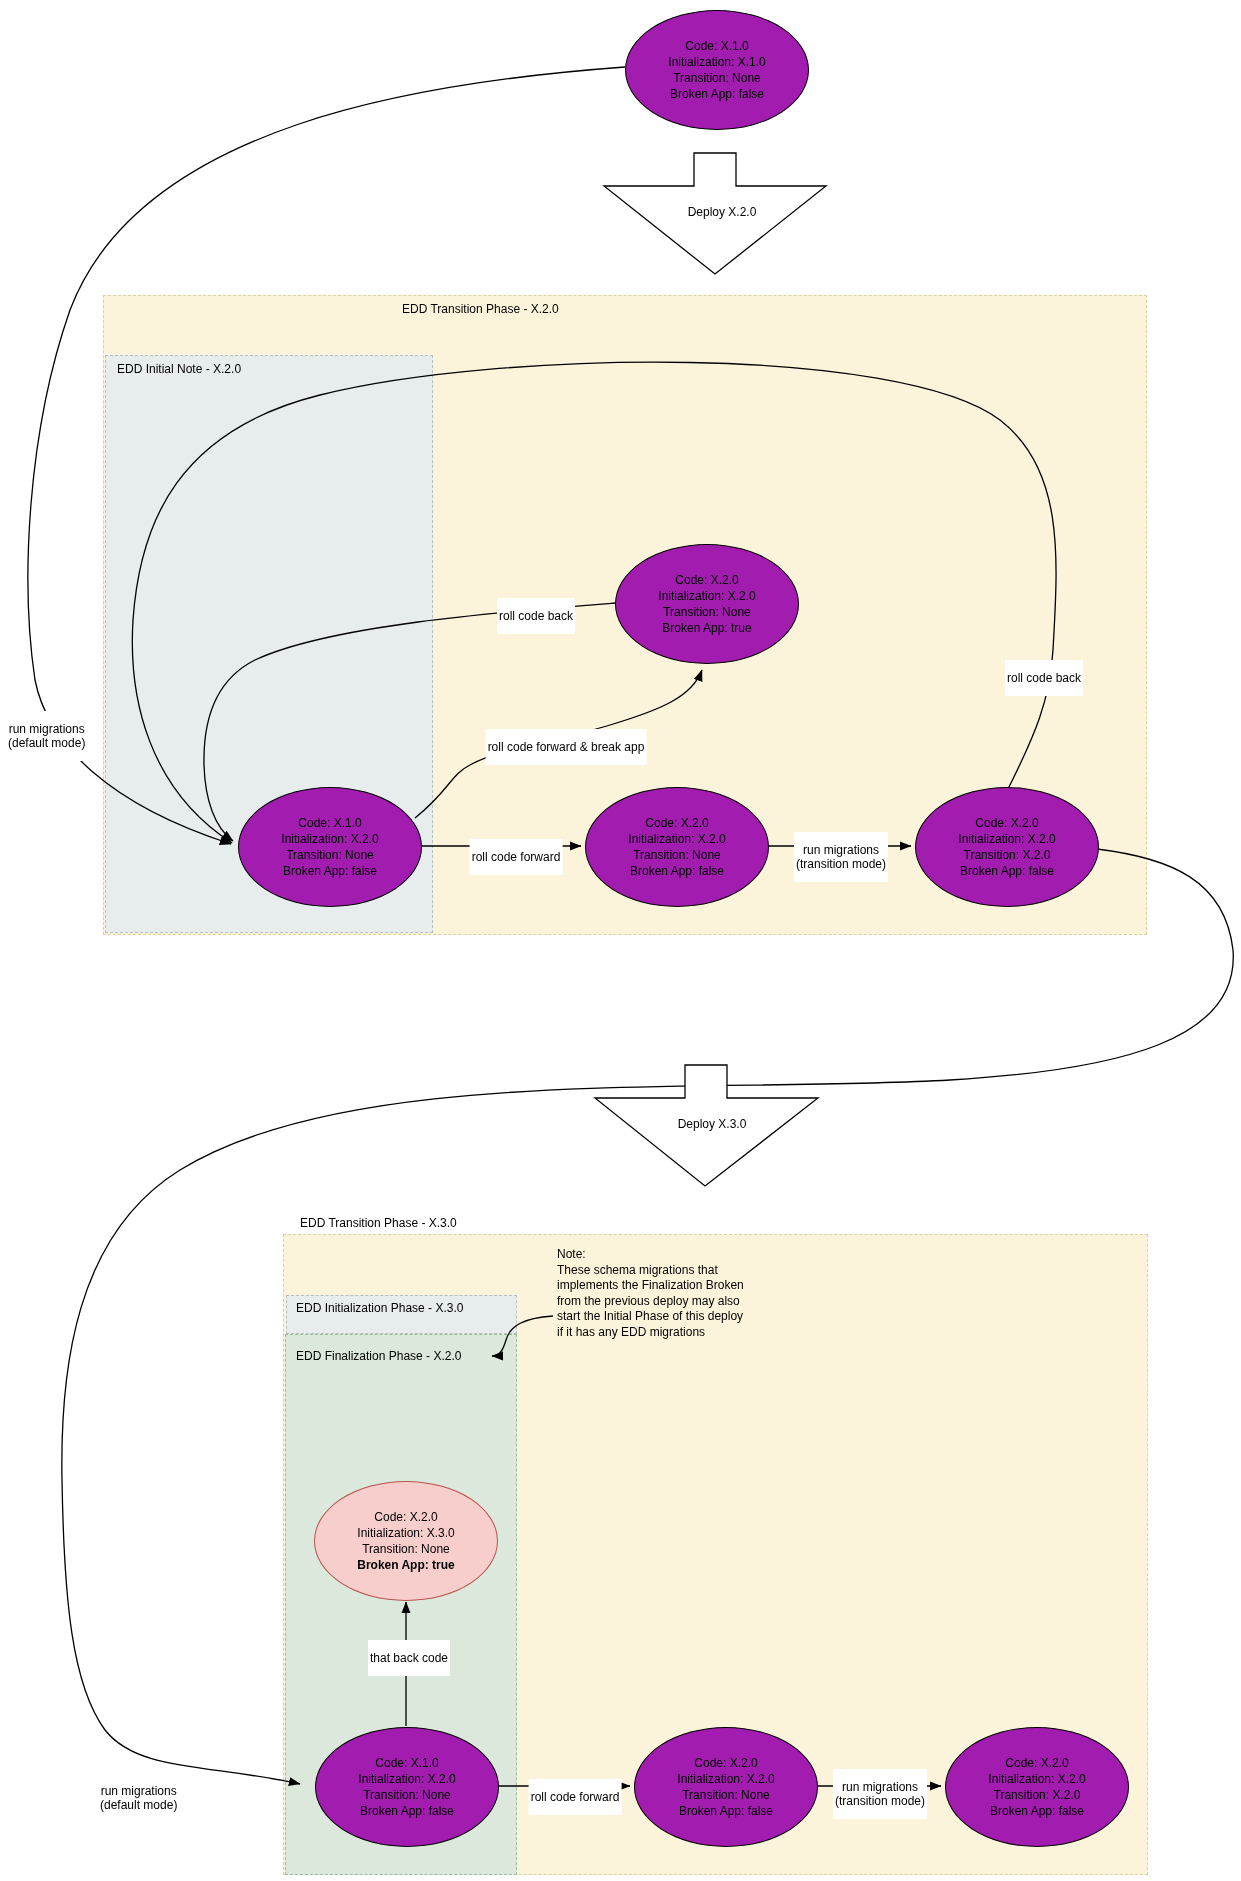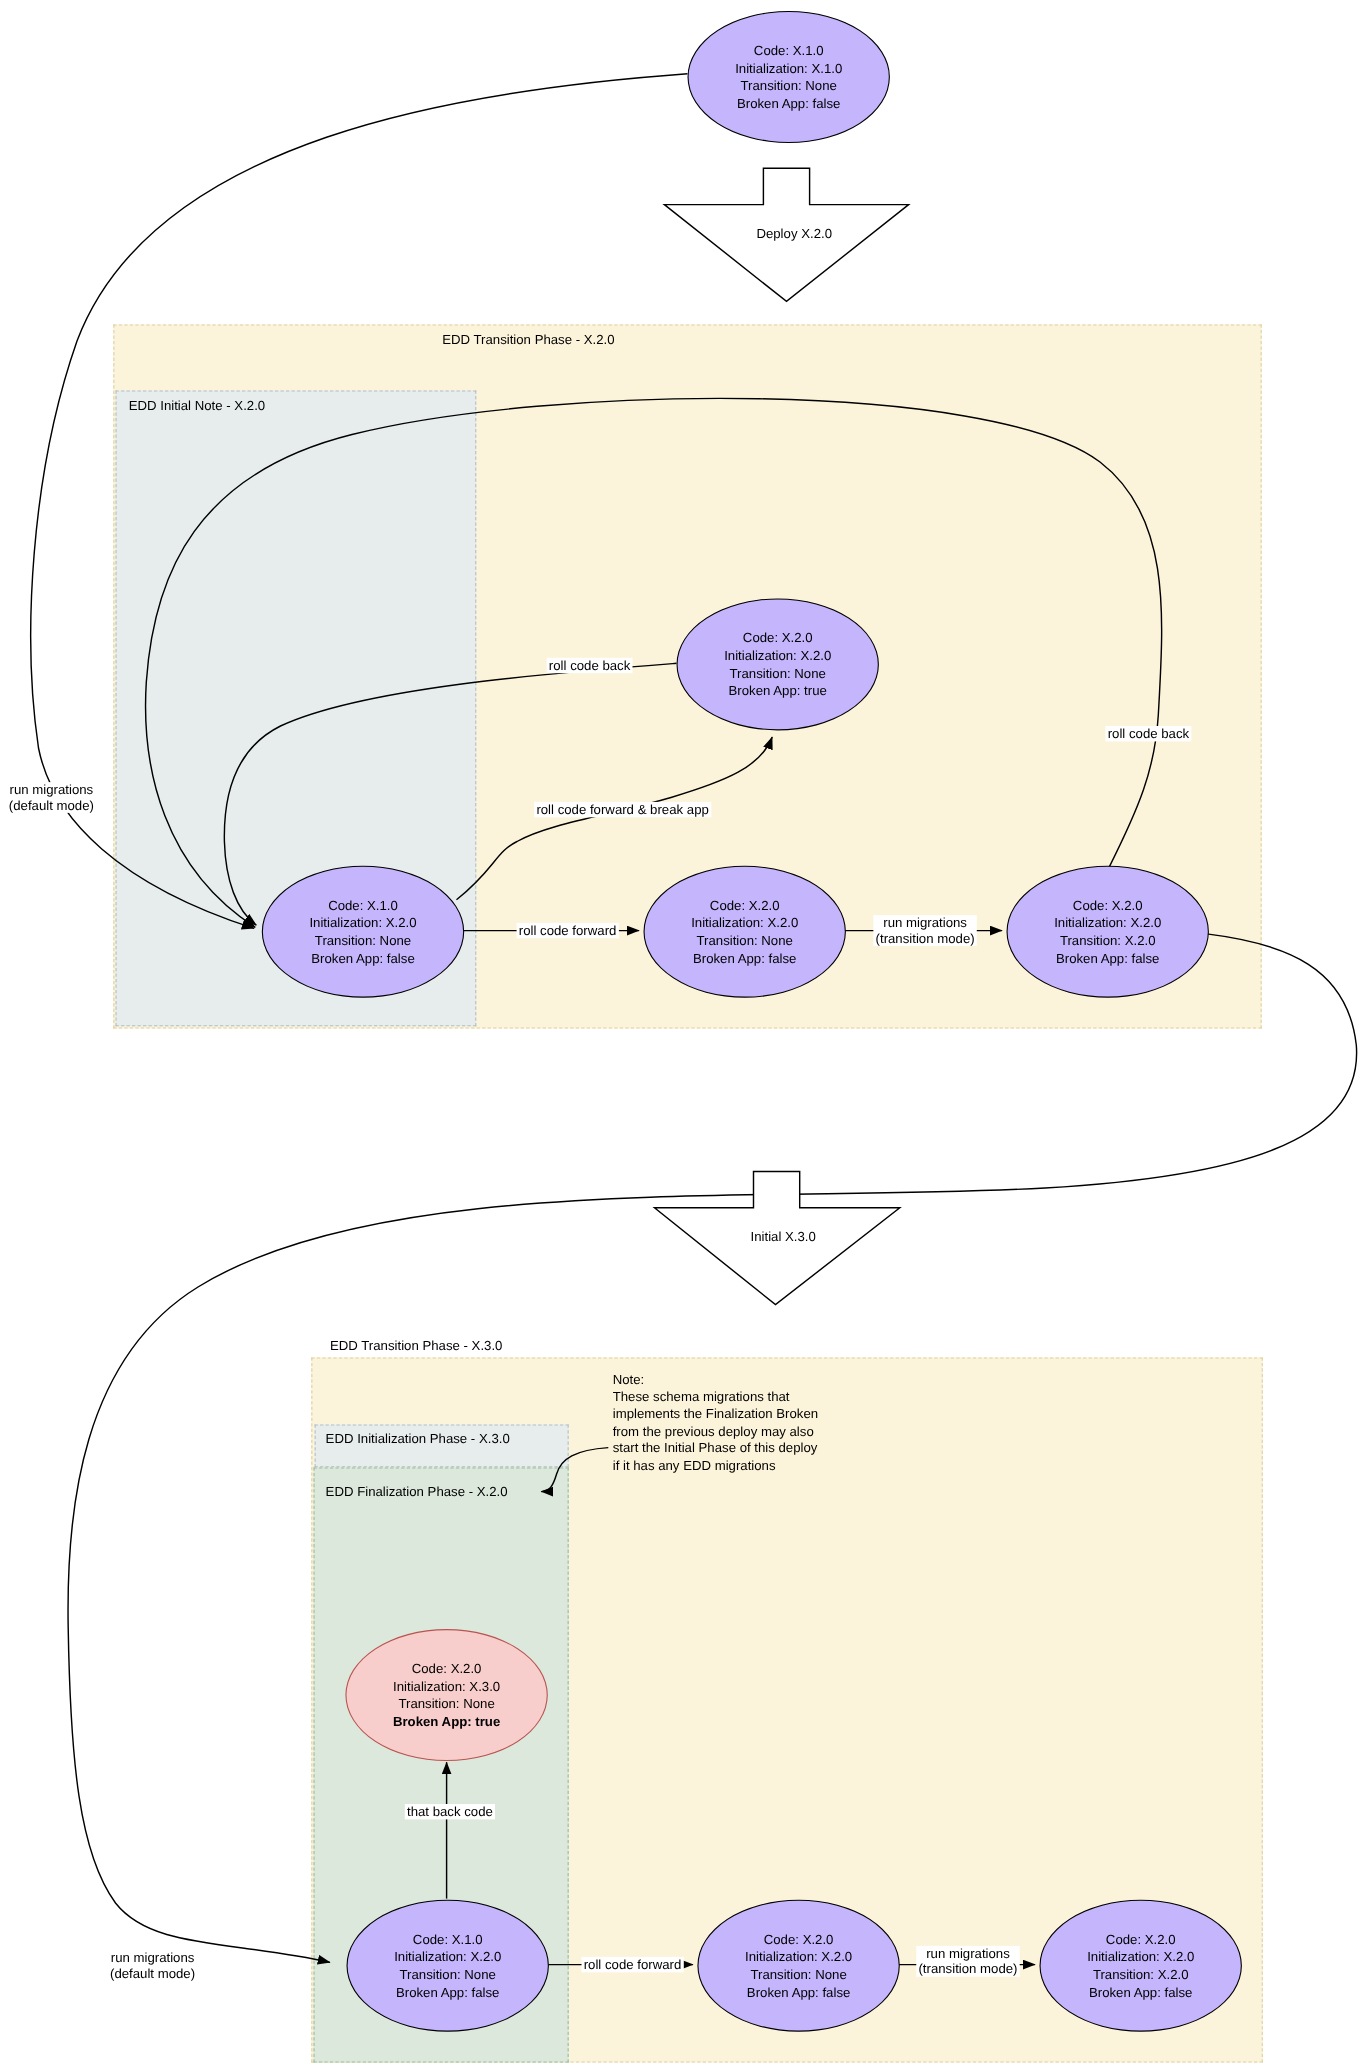--- a/index.html
+++ b/index.html
@@ -5,27 +5,27 @@
   html,body{margin:0;padding:0;background:#ffffff;}
   #canvas{position:relative;width:1241px;height:1881px;background:#ffffff;
           font-family:"Liberation Sans",sans-serif;font-size:12px;color:#000;overflow:hidden;}
   .box{position:absolute;box-sizing:border-box;}
   .box.yellow{background:var(--yellow-fill);border:1px dashed var(--yellow-border);}
   .box.gray{background:var(--gray-fill);border:1px dashed var(--gray-border);}
   .box.green{background:var(--green-fill);border:1px dashed var(--green-border);}
   .phase-label{position:absolute;white-space:nowrap;z-index:4;}
   svg.wires{position:absolute;left:0;top:0;z-index:2;}
   .node{position:absolute;width:182px;height:118px;border-radius:50%;
-        background:#c4b5fd;border:1.4px solid #000;z-index:3;
+        background:#a21caf;border:1.4px solid #000;z-index:3;
         display:flex;flex-direction:column;align-items:center;justify-content:center;
         text-align:center;line-height:16px;}
   .node.pink{background:var(--pink-fill);border-color:var(--pink-border);}
   .node .bold{font-weight:bold;}
   .chip{position:absolute;background:#fff;white-space:nowrap;z-index:4;
-        line-height:14px;padding:0 2px;text-align:center;}
+        line-height:14px;padding:11px 2px;text-align:center;}
   .chip.ctr{transform:translateX(-50%);}
   .deploy-label{position:absolute;z-index:4;transform:translateX(-50%);white-space:nowrap;padding-left:12px;}
   .note{position:absolute;z-index:4;line-height:15.5px;width:200px;}
   .note .title{font-weight:normal;}
 </style>
 </head>
 <body>
 
 <div id="canvas">
 
@@ -70,21 +70,21 @@
       <path d="M 816,1786 L 941,1786" marker-end="url(#arr)"></path>
 
       <path d="M 553,1316 C 523,1318 510,1326 506,1340 C 503,1350 500,1356 492,1356" marker-end="url(#arr)"></path>
 
       <polygon points="694,153 736,153 736,186 826,186 715,274 604,186 694,186" fill="#fff"></polygon>
       <polygon points="685,1065 727,1065 727,1098 818,1098 705,1186 595,1098 685,1098" fill="#fff"></polygon>
     </g>
   </svg>
 
   <div class="deploy-label" style="left:716px;top:205px">Deploy X.2.0</div>
-  <div class="deploy-label" style="left:706px;top:1117px">Initial X.3.0</div>
+  <div class="deploy-label" style="left:706px;top:1117px">Deploy X.3.0</div>
 
   <div class="node" style="left:625px;top:10px">
     <div>Code: X.1.0</div>
     <div>Initialization: X.1.0</div>
     <div>Transition: None</div>
     <div>Broken App: false</div>
   </div>
   <div class="node" style="left:615px;top:544px">
     <div>Code: X.2.0</div>
     <div>Initialization: X.2.0</div>

